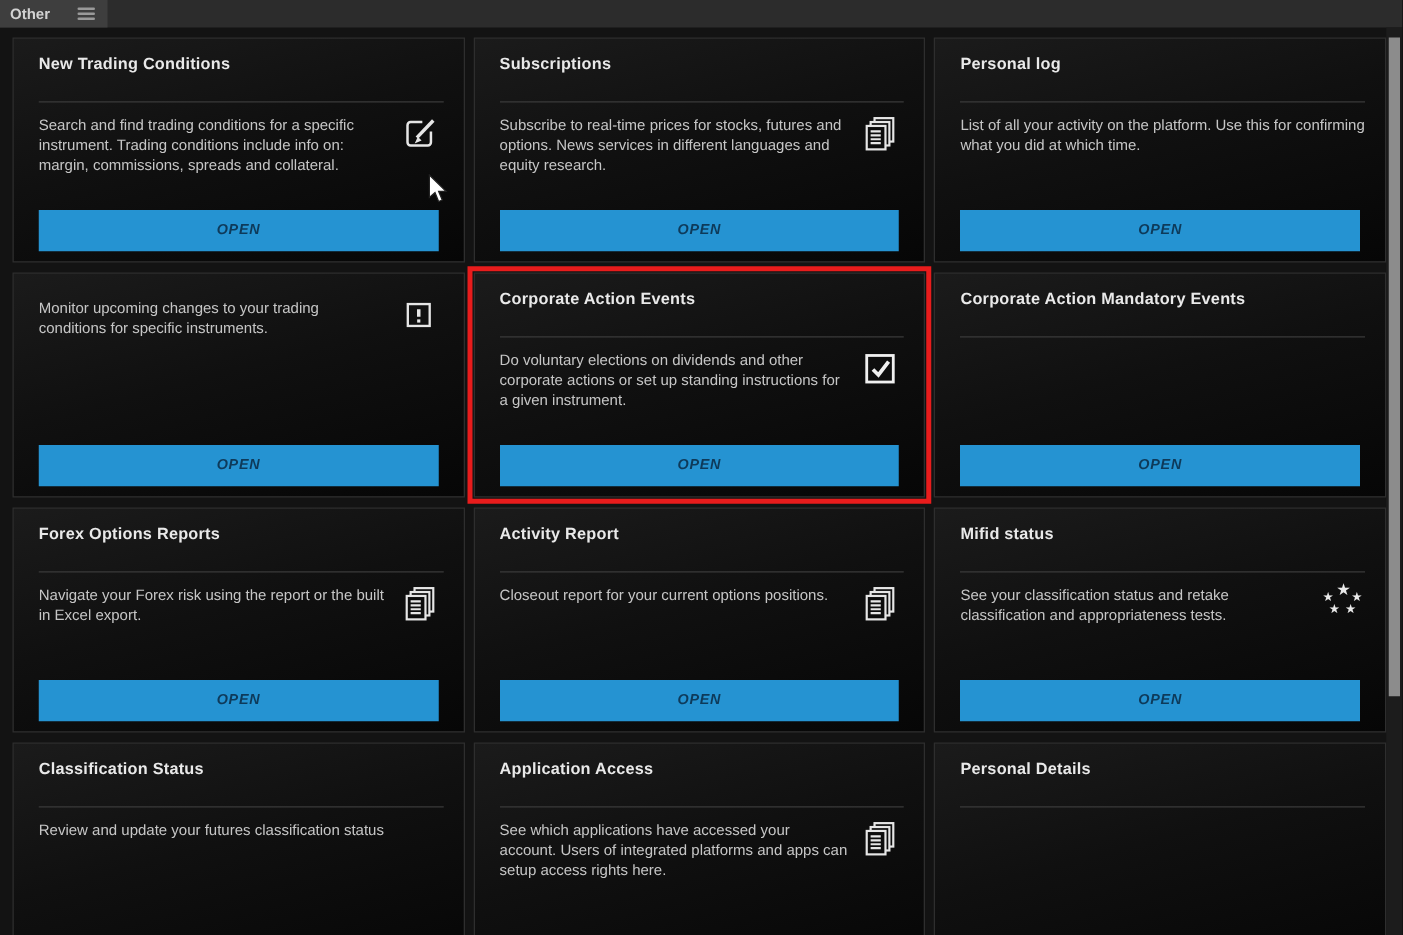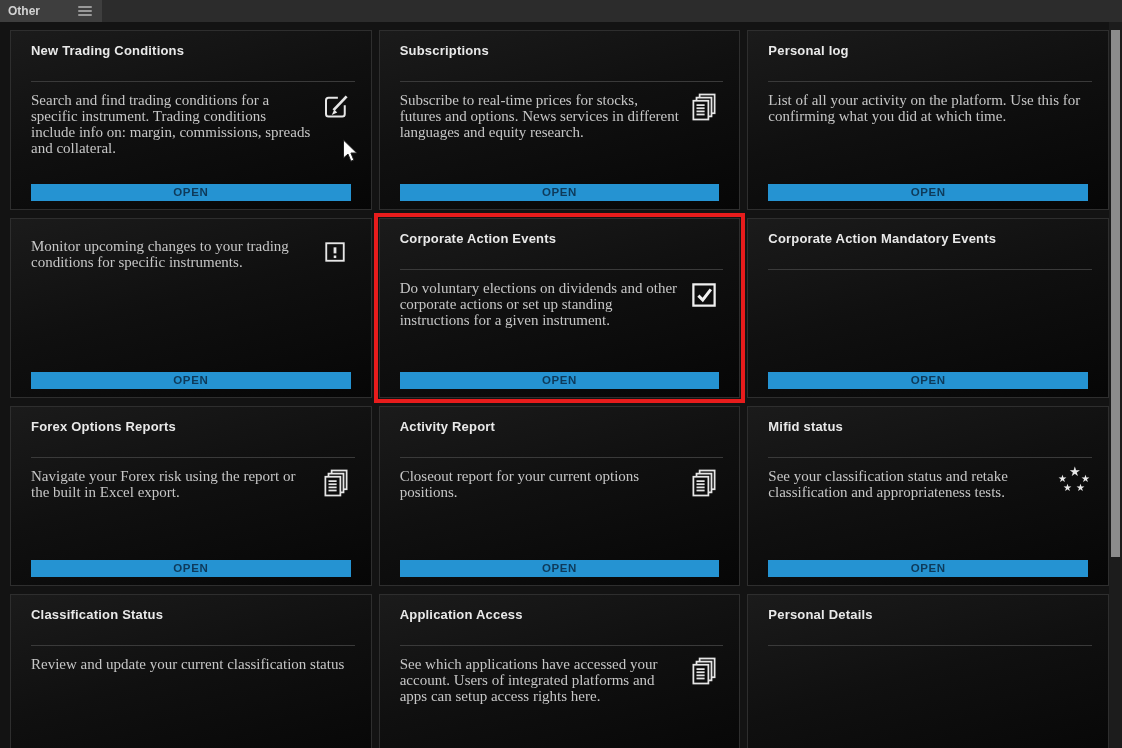--- a/index.html
+++ b/index.html
@@ -9,21 +9,21 @@
     font-family:"Liberation Sans", sans-serif;
     position:relative;
     color:#ddd;
   }
   
   .topbar {
     position:absolute; top:0; left:0; width:1122px; height:22px;
     background:#2c2c2c;
   }
   .topbar .tab {
-    position:absolute; top:0; left:0; width:102px; height:22px;
+    position:absolute; top:0; left:0; width:86px; height:22px;
     background:#3e3e3e; display:flex; align-items:center;
     padding:0 8px; cursor:default;
   }
   .tab-label { font-size:12px; font-weight:700; color:#d2d2d2; }
   .hamburger { margin-left:auto; width:16px; display:flex; flex-direction:column; gap:2px; padding-right:2px; }
   .hamburger i { display:block; height:2px; background:#9a9a9a; border-radius:1px; }
   
   .grid {
     position:absolute; top:30px; left:10px; right:13px;
     display:grid; grid-template-columns:repeat(3,1fr);
@@ -37,30 +37,30 @@
     overflow:hidden;
   }
   .card.highlighted { outline:4px solid #e81c1c; outline-offset:1px; }
   .card-title {
     font-size:13px; font-weight:700; color:#e9e9e9;
     padding:3px 0 23px 0; border-bottom:1px solid #3a3a3a;
     letter-spacing:0.2px;
   }
   .card-body { display:flex; margin-top:10px; align-items:flex-start; }
   .card-desc {
-    flex:1; font-size:15px; line-height:16px; color:#c6c6c6;font-family:Liberation Serif, serif;
+    flex:1; font-size:12px; line-height:16px; color:#c6c6c6;
   }
   .card-icon { width:34px; margin-left:10px; color:#e6e6e6; flex:none; position:relative; height:34px; }
   .card-icon svg { display:block; }
   .open-btn {
-    position:absolute; left:20px; right:20px; bottom:8px; height:17px;
+    position:absolute; left:20px; right:20px; bottom:8px; height:33px;
     background:#2593d2; border:none; cursor:pointer;
     color:#0e3a5a; font-family:"Liberation Sans",sans-serif;
     font-size:11.5px; font-weight:700; letter-spacing:0.6px;
-    line-height:17px; text-align:center;
+    line-height:17px; text-align:center;font-style:italic;
   }
   
   .stars { position:relative; width:34px; height:30px; }
   .stars span { position:absolute; color:#e9e9e9; line-height:1; }
   .st-top   { left:11px; top:-3px; font-size:13px; }
   .st-ml    { left:0px;  top:6px;  font-size:10px; }
   .st-mr    { left:23px; top:6px;  font-size:10px; }
   .st-bl    { left:5px;  top:15px; font-size:10px; }
   .st-br    { left:18px; top:15px; font-size:10px; }
   
@@ -213,21 +213,21 @@
     <div class="card-body">
       <div class="card-desc">See your classification status and retake classification and appropriateness tests.</div>
       <span class="card-icon"><span class="stars"><span class="st-top">★</span><span class="st-ml">★</span><span class="st-mr">★</span><span class="st-bl">★</span><span class="st-br">★</span></span></span>
     </div>
     <button class="open-btn">OPEN</button>
   </div>
 
   <div class="card">
     <div class="card-title">Classification Status</div>
     <div class="card-body">
-      <div class="card-desc">Review and update your current classification status</div>
+      <div class="card-desc">Review and update your futures classification status</div>
 
     </div>
 
   </div>
 
   <div class="card">
     <div class="card-title">Application Access</div>
     <div class="card-body">
       <div class="card-desc">See which applications have accessed your account. Users of integrated platforms and apps can setup access rights here.</div>
       <span class="card-icon">

